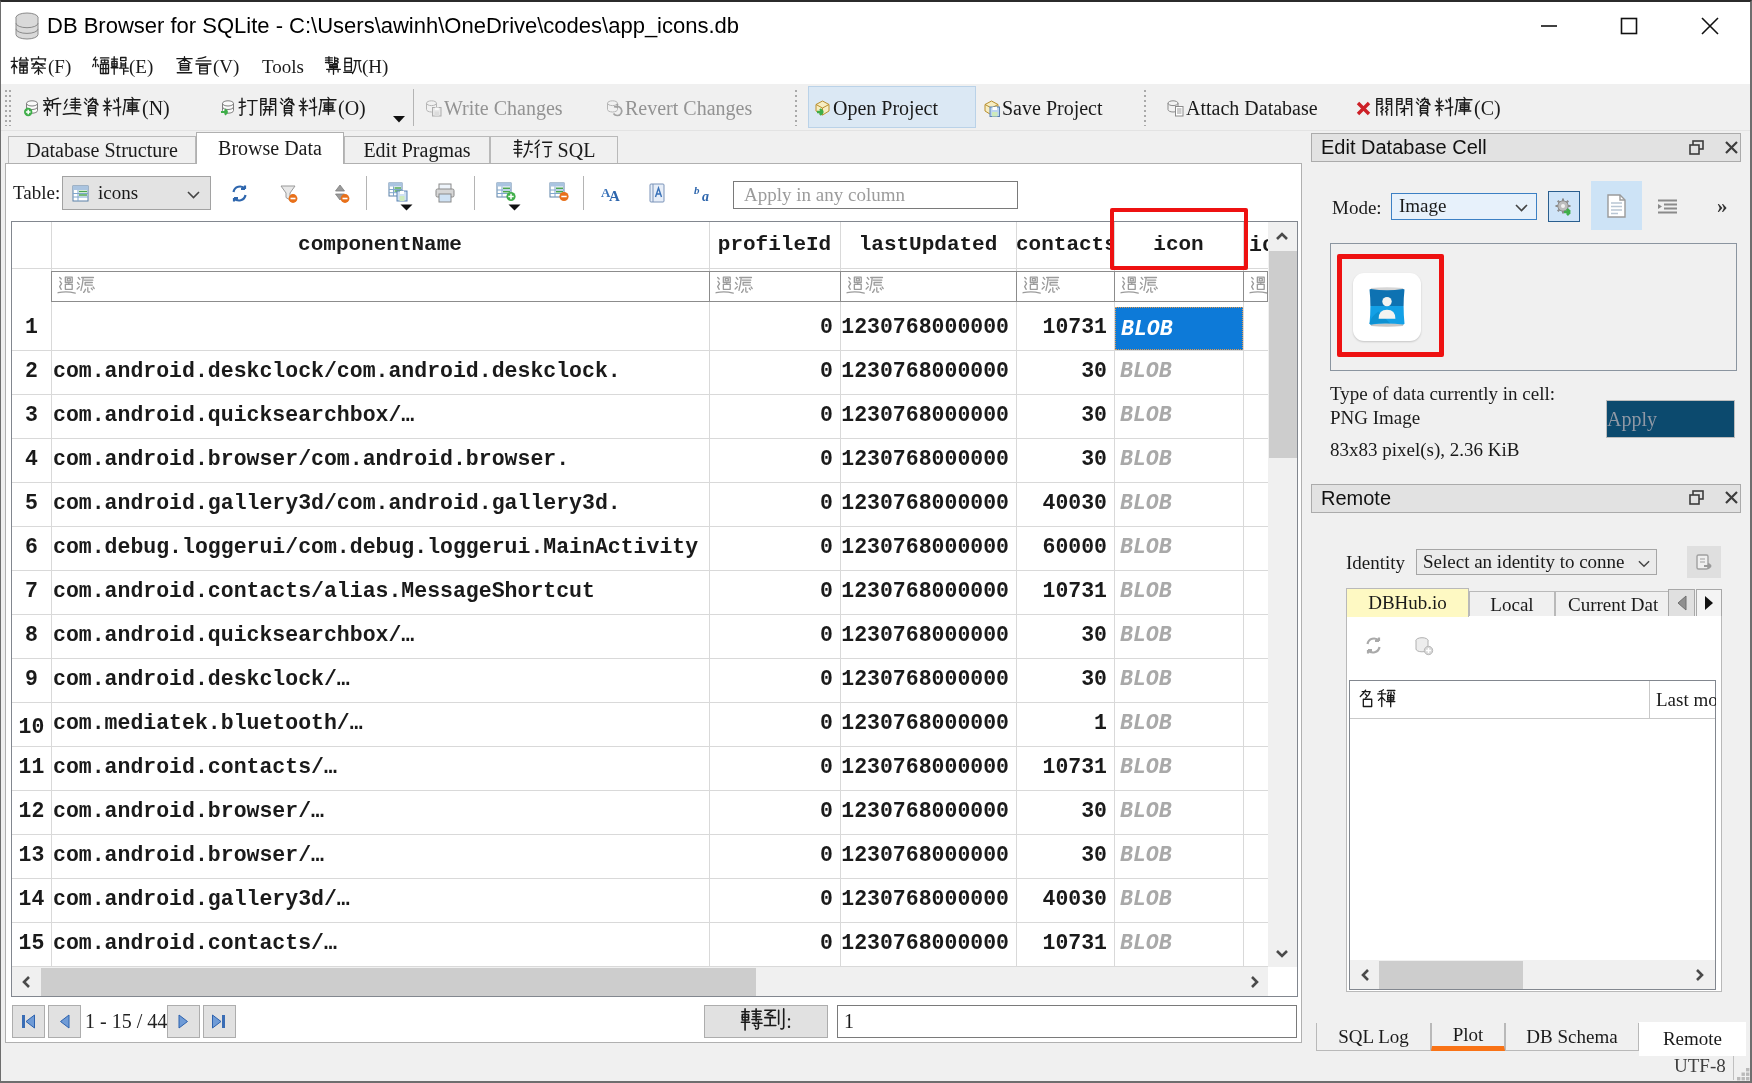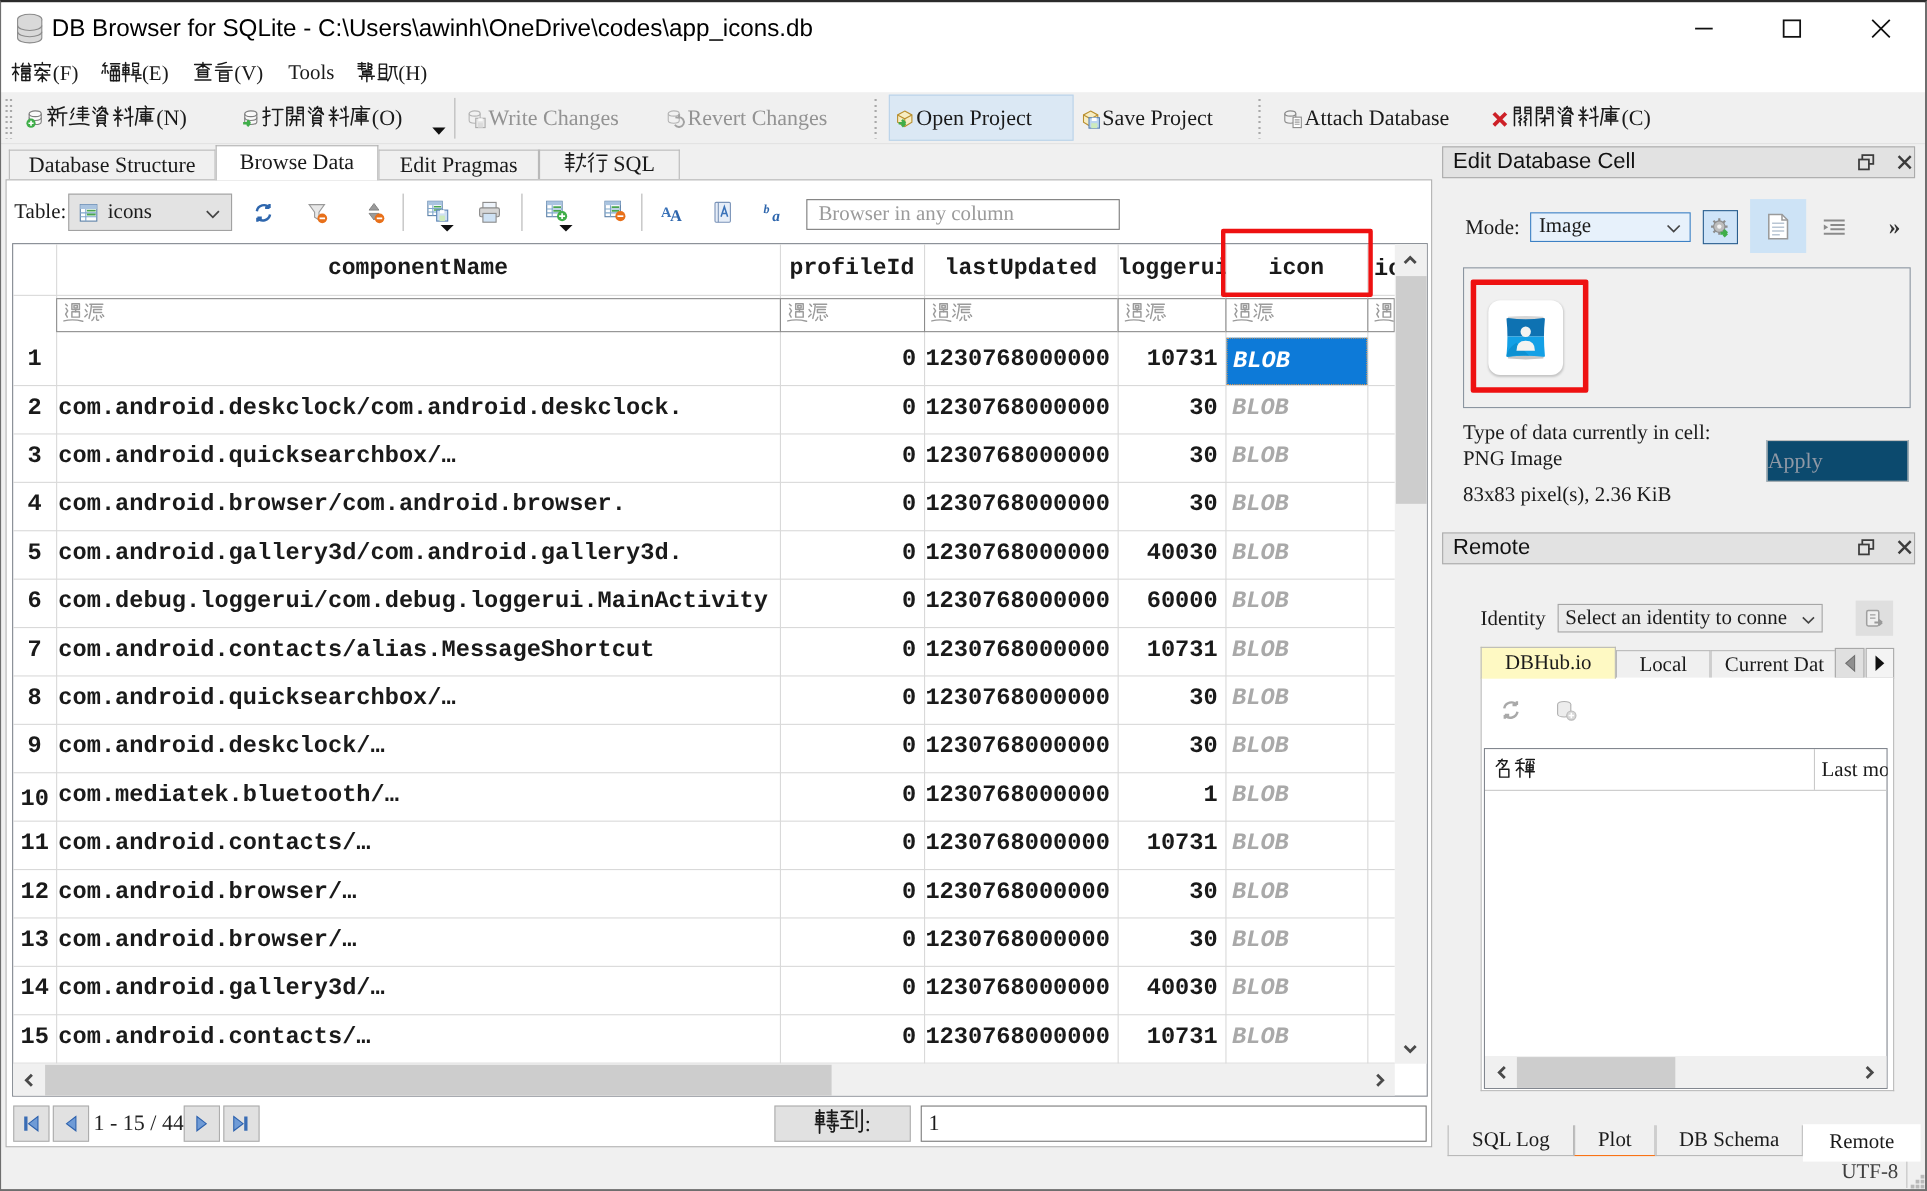--- a/index.html
+++ b/index.html
@@ -384,32 +384,32 @@
 <svg class="abs" style="left:647px;top:183px" width="20" height="20" viewBox="0 0 20 20">
     <rect x="3" y="1" width="14" height="18" rx="1" fill="#e7eef8" stroke="#7a93b8"></rect>
     <path d="M6 1 V19" stroke="#7a93b8"></path>
     <path d="M8.5 14 L11.5 5 L14.5 14 M9.5 11 H13.5" stroke="#3a72b8" stroke-width="1.4" fill="none"></path>
   </svg>
 <svg class="abs" style="left:694px;top:184px" width="22" height="18" viewBox="0 0 22 18">
     <text x="0" y="10" font-family="Liberation Serif" font-size="11" font-style="italic" fill="#2e66ad" font-weight="bold">b</text>
     <text x="8" y="17" font-family="Liberation Serif" font-size="14" font-style="italic" fill="#2e66ad" font-weight="bold">a</text>
   </svg>
 
-<div class="abs" style="left:733px;top:181px;width:285px;height:28px;background:#fff;border:1px solid #7a7a7a;font-size:19px;color:#9b9b9b;line-height:26px;padding-left:10px">Browser in any column</div>
+<div class="abs" style="left:733px;top:181px;width:285px;height:28px;background:#fff;border:1px solid #7a7a7a;font-size:19px;color:#9b9b9b;line-height:26px;padding-left:10px">Apply in any column</div>
 <div class="abs" style="left:11px;top:221px;width:1287px;height:776px;border:1px solid #82878f;background:#fff">
 <div class="gline-v" style="left:39px;top:0;height:745px"></div>
 <div class="gline-v" style="left:697px;top:0;height:745px"></div>
 <div class="gline-v" style="left:828px;top:0;height:745px"></div>
 <div class="gline-v" style="left:1004px;top:0;height:745px"></div>
 <div class="gline-v" style="left:1102px;top:0;height:745px"></div>
 <div class="gline-v" style="left:1231px;top:0;height:745px"></div>
 <div class="cell mono" style="left:39px;top:0;width:658px;height:46px;line-height:46px;text-align:center;font-size:21px;font-weight:bold">componentName</div>
 <div class="cell mono" style="left:697px;top:0;width:131px;height:46px;line-height:46px;text-align:center;font-size:21px;font-weight:bold">profileId</div>
 <div class="cell mono" style="left:828px;top:0;width:176px;height:46px;line-height:46px;text-align:center;font-size:21px;font-weight:bold">lastUpdated</div>
-<div class="cell mono" style="left:1004px;top:0;width:98px;height:46px;line-height:46px;text-align:center;font-size:21px;font-weight:bold">loggerui</div>
+<div class="cell mono" style="left:1004px;top:0;width:98px;height:46px;line-height:46px;text-align:center;font-size:21px;font-weight:bold">contacts</div>
 <div class="cell mono" style="left:1102px;top:0;width:129px;height:46px;line-height:46px;text-align:center;font-size:21px;font-weight:bold">icon</div>
 <div class="cell mono" style="left:1237px;top:0;width:19px;height:46px;line-height:46px;font-size:21.5px;font-weight:bold">ic</div>
 <div class="gline-h" style="left:0;top:46px;width:1256px"></div>
 <div class="filtbox" style="left:39px;top:49px;width:659px;height:31px"><svg class="cj" viewBox="0 0 100 100">
         <use href="#c-guo"></use>
       </svg><svg class="cj" viewBox="0 0 100 100">
         <use href="#c-lv"></use>
       </svg></div>
 <div class="filtbox" style="left:697px;top:49px;width:132px;height:31px"><svg class="cj" viewBox="0 0 100 100">
         <use href="#c-guo"></use>
@@ -696,21 +696,21 @@
   <div class="abs" style="left:29px;top:280px;width:144px;height:28px;background:#cdcdcd"></div>
   <svg class="abs" style="left:9px;top:287px" width="14" height="14" viewBox="0 0 14 14">
       <path d="M9 2 L4 7 L9 12" fill="none" stroke="#4a4a4a" stroke-width="2.6"></path>
     </svg>
   <svg class="abs" style="left:342px;top:287px" width="14" height="14" viewBox="0 0 14 14">
       <path d="M5 2 L10 7 L5 12" fill="none" stroke="#4a4a4a" stroke-width="2.6"></path>
     </svg>
 </div>
 
 <div class="tab" style="left:1316px;top:1023px;width:115px;height:28px;border-top:none;border-bottom:1px solid #b9b9b9">SQL Log</div>
-<div class="tab" style="left:1431px;top:1023px;width:74px;height:28px;border-top:none;border-bottom:1px solid #f97316">Plot</div>
+<div class="tab" style="left:1431px;top:1023px;width:74px;height:28px;border-top:none;border-bottom:5px solid #f97316">Plot</div>
 <div class="tab" style="left:1505px;top:1023px;width:134px;height:28px;border-top:none;border-bottom:1px solid #b9b9b9">DB Schema</div>
 <div class="tab" style="left:1639px;top:1022px;width:107px;height:34px;background:#fff;border:none;z-index:3">Remote</div>
 
 <div class="abs" style="left:1674px;top:1055px;font-size:19px;color:#3f3f3f">UTF-8</div>
 <div class="sep" style="left:1733px;top:1054px;height:26px;background:#c0c0c0"></div>
 <svg class="abs" style="left:1737px;top:1068px" width="13" height="13" viewBox="0 0 13 13">
     <g fill="#b9b9b9">
       <rect x="9" y="0" width="3.4" height="3.4"></rect>
       <rect x="4.5" y="4.5" width="3.4" height="3.4"></rect>
       <rect x="9" y="4.5" width="3.4" height="3.4"></rect>

